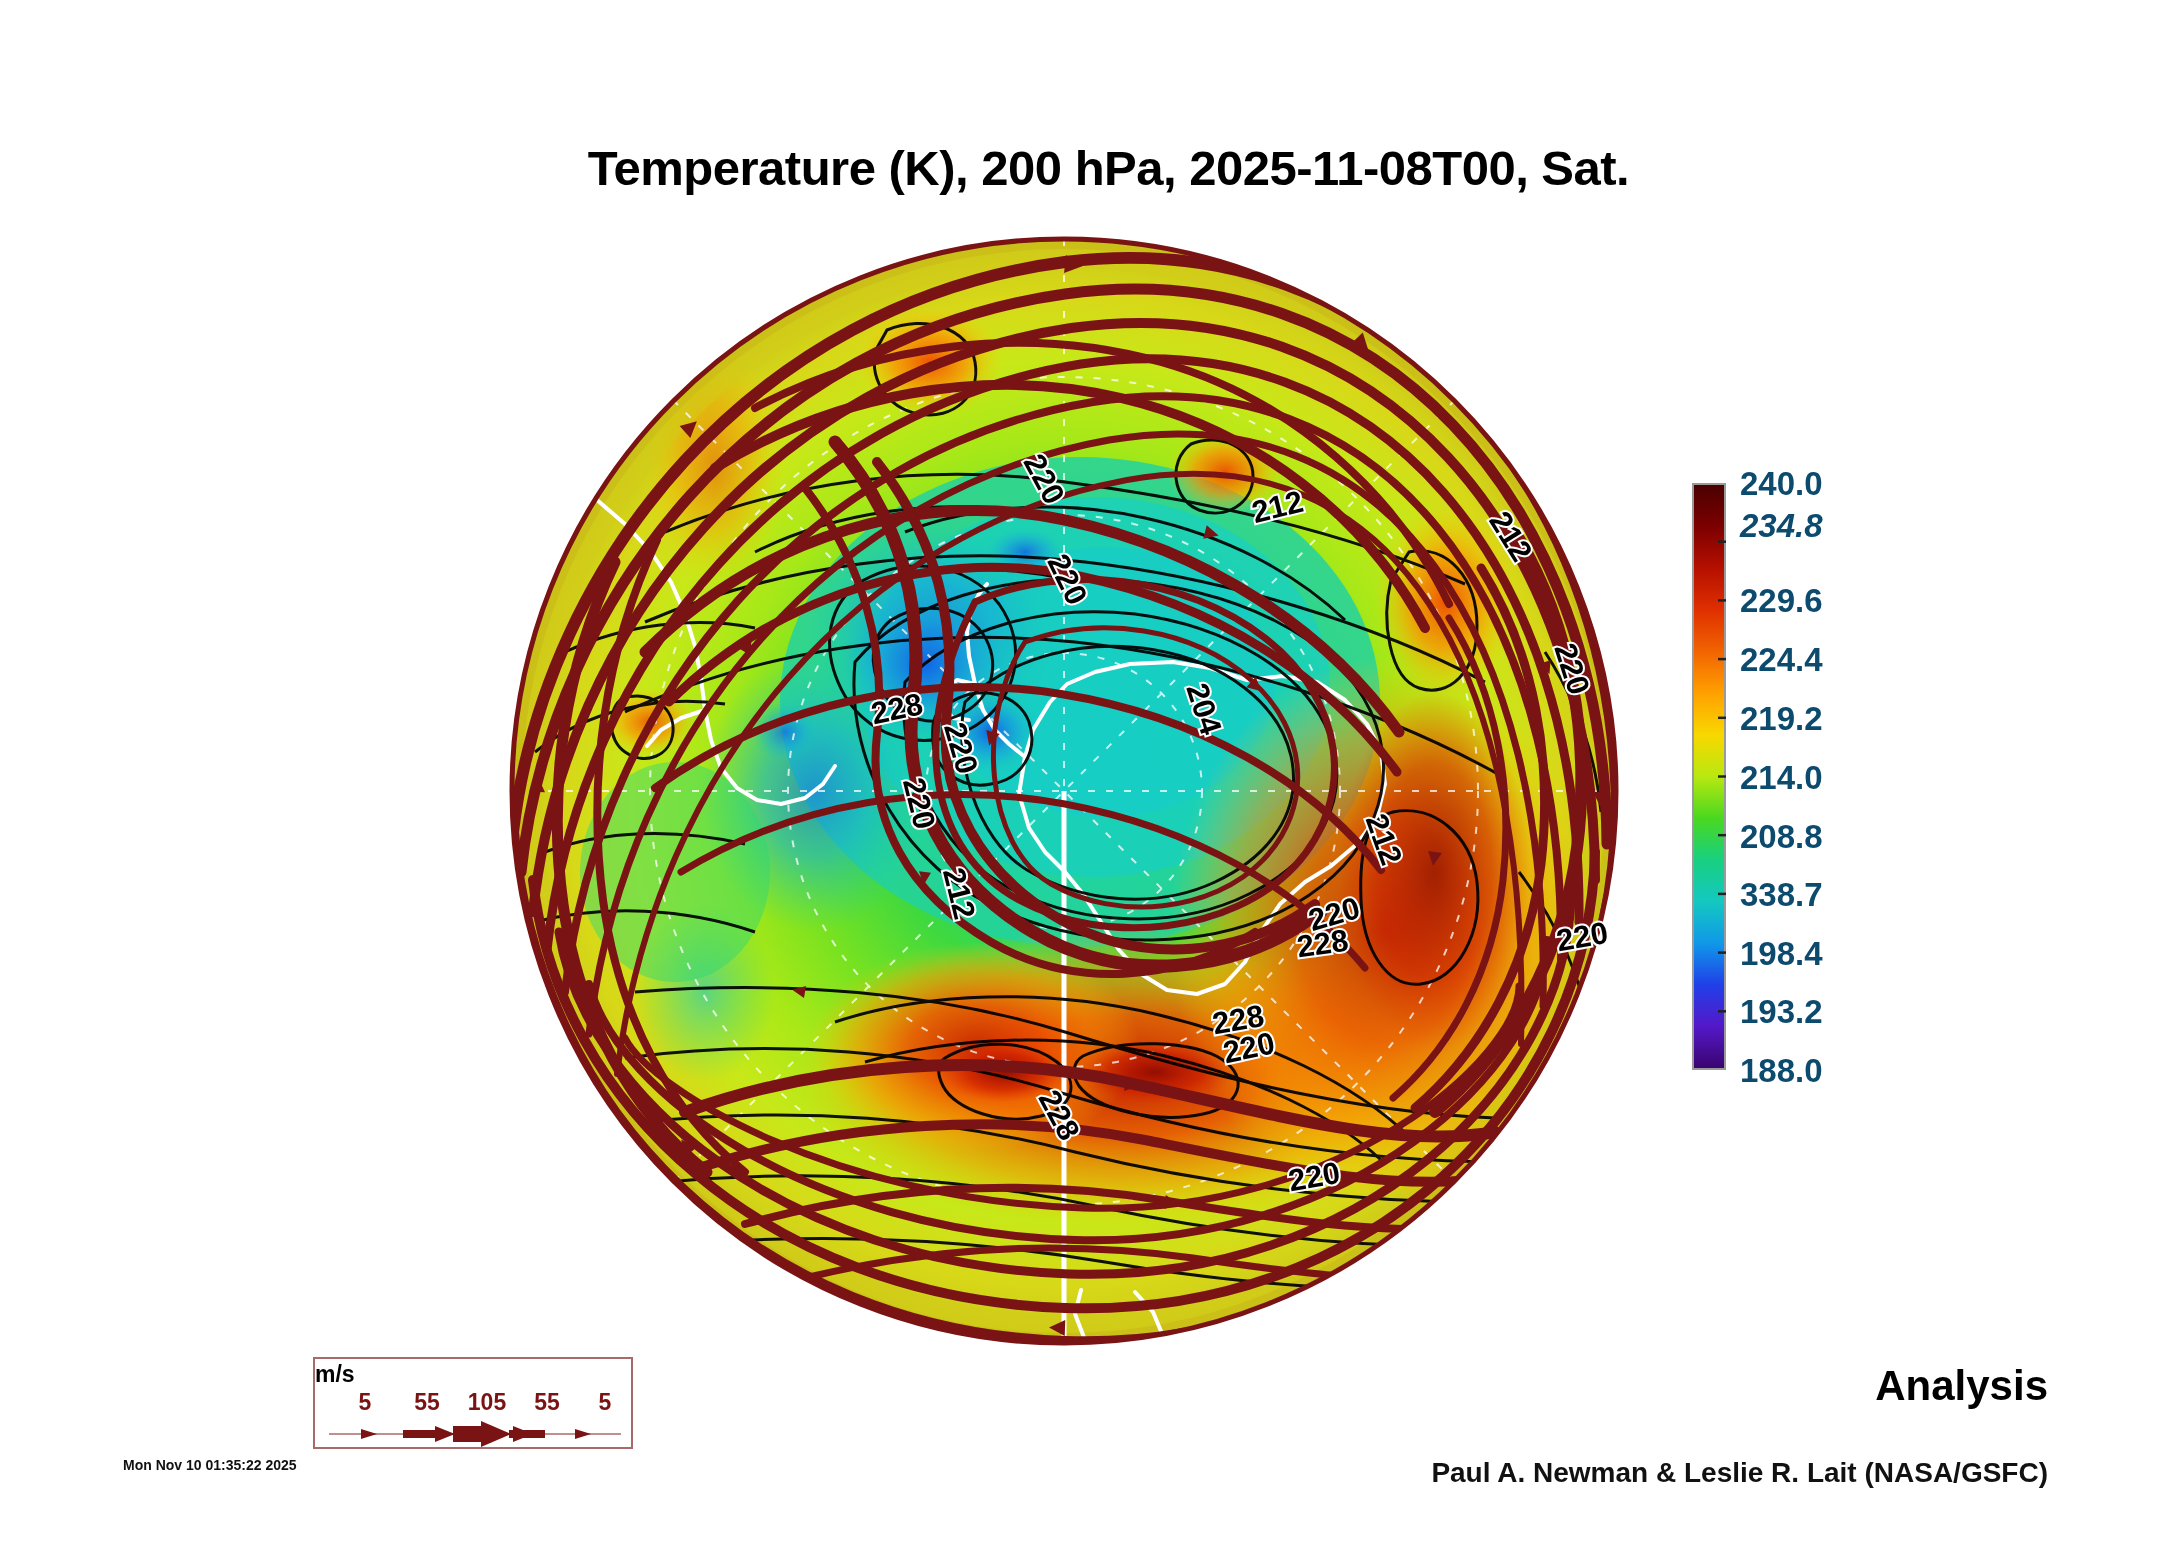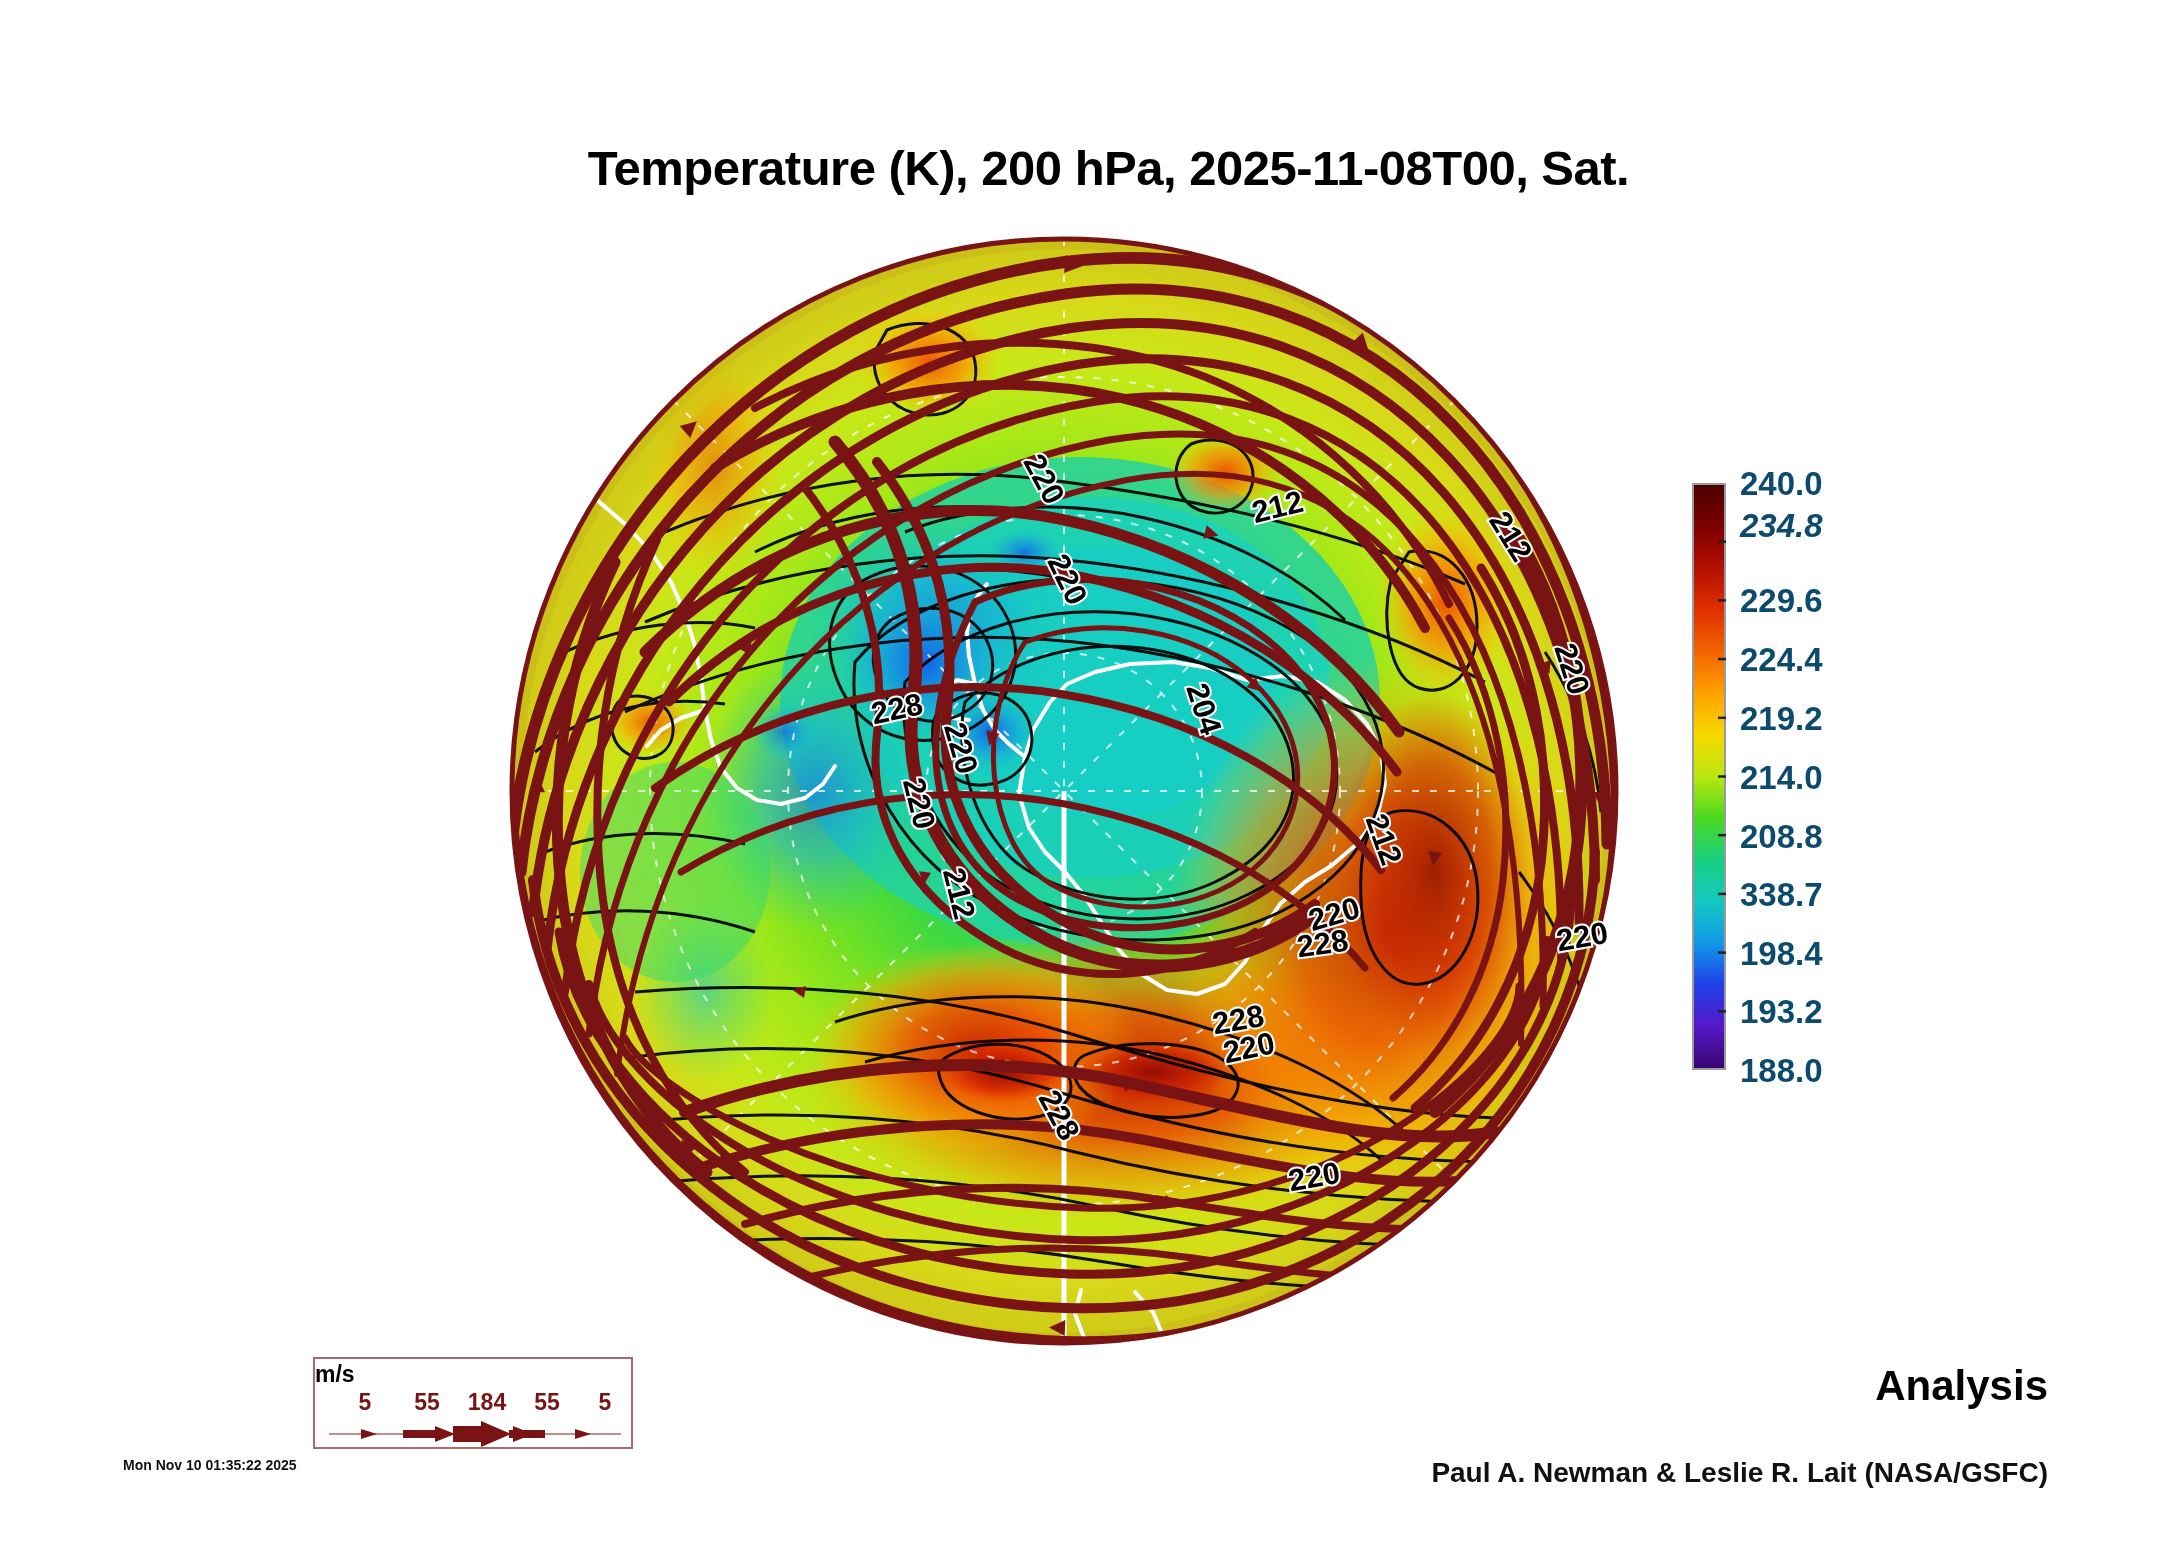--- a/index.html
+++ b/index.html
@@ -380,20 +380,20 @@
     <rect x="138" y="5" width="34" height="16" fill="#7a1414"></rect>
     <polygon points="166,0 196,13 166,26" fill="#7a1414"></polygon>
 
     <rect x="194" y="9" width="36" height="8" fill="#7a1414"></rect>
     <polygon points="198,5 218,13 198,21" fill="#7a1414"></polygon>
 
     <polygon points="260,8 276,13 260,18" fill="#7a1414"></polygon>
   </svg>
 <div class="wl-num" style="left: 50px;">5</div>
     <div class="wl-num" style="left: 112px;">55</div>
-    <div class="wl-num" style="left: 172px;">184</div>
+    <div class="wl-num" style="left: 172px;">105</div>
     <div class="wl-num" style="left: 232px;">55</div>
     <div class="wl-num" style="left: 290px;">5</div>
   </div>
 
 <div id="analysis">Analysis</div>
 <div id="stamp">Mon Nov 10 01:35:22 2025</div>
 <div id="credit">Paul A. Newman &amp; Leslie R. Lait (NASA/GSFC)</div>
 
 </body></html>

